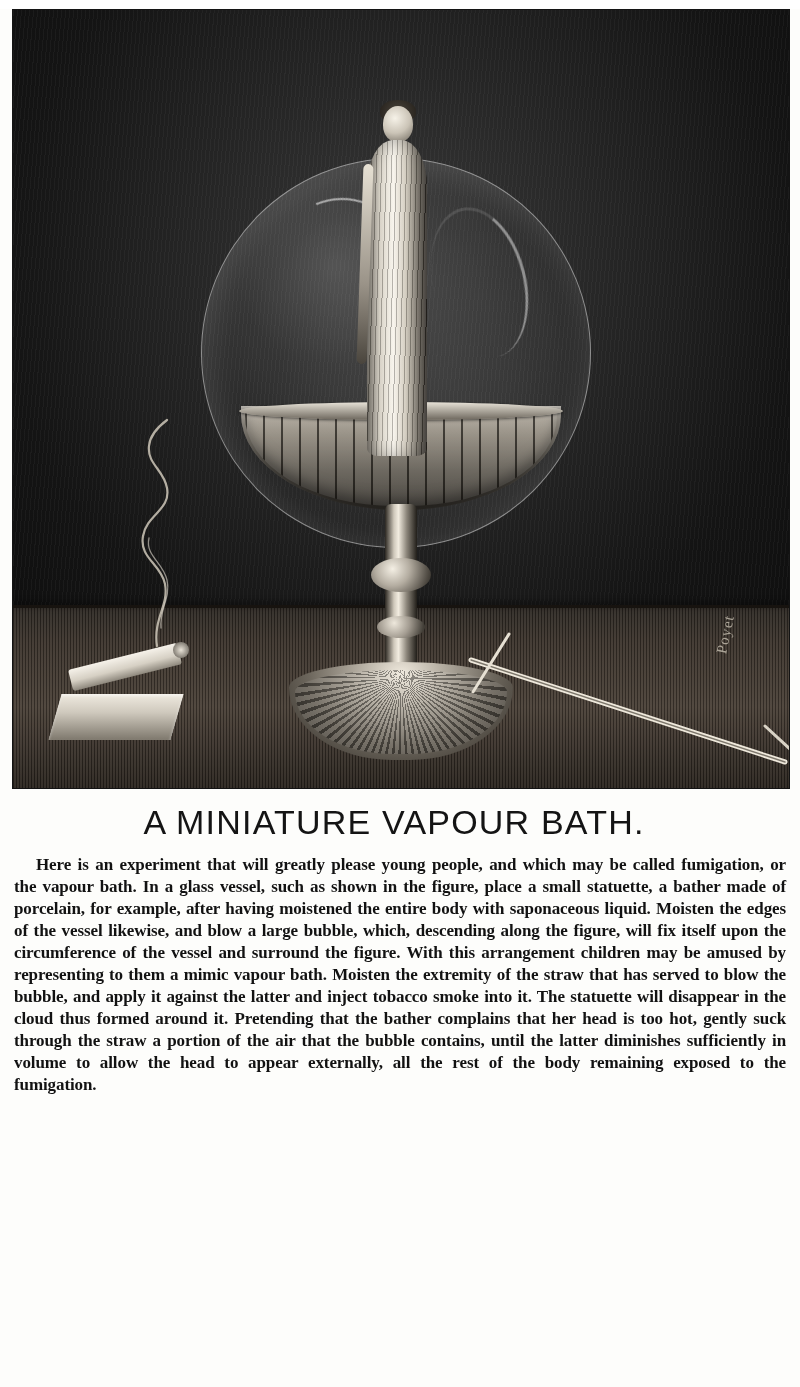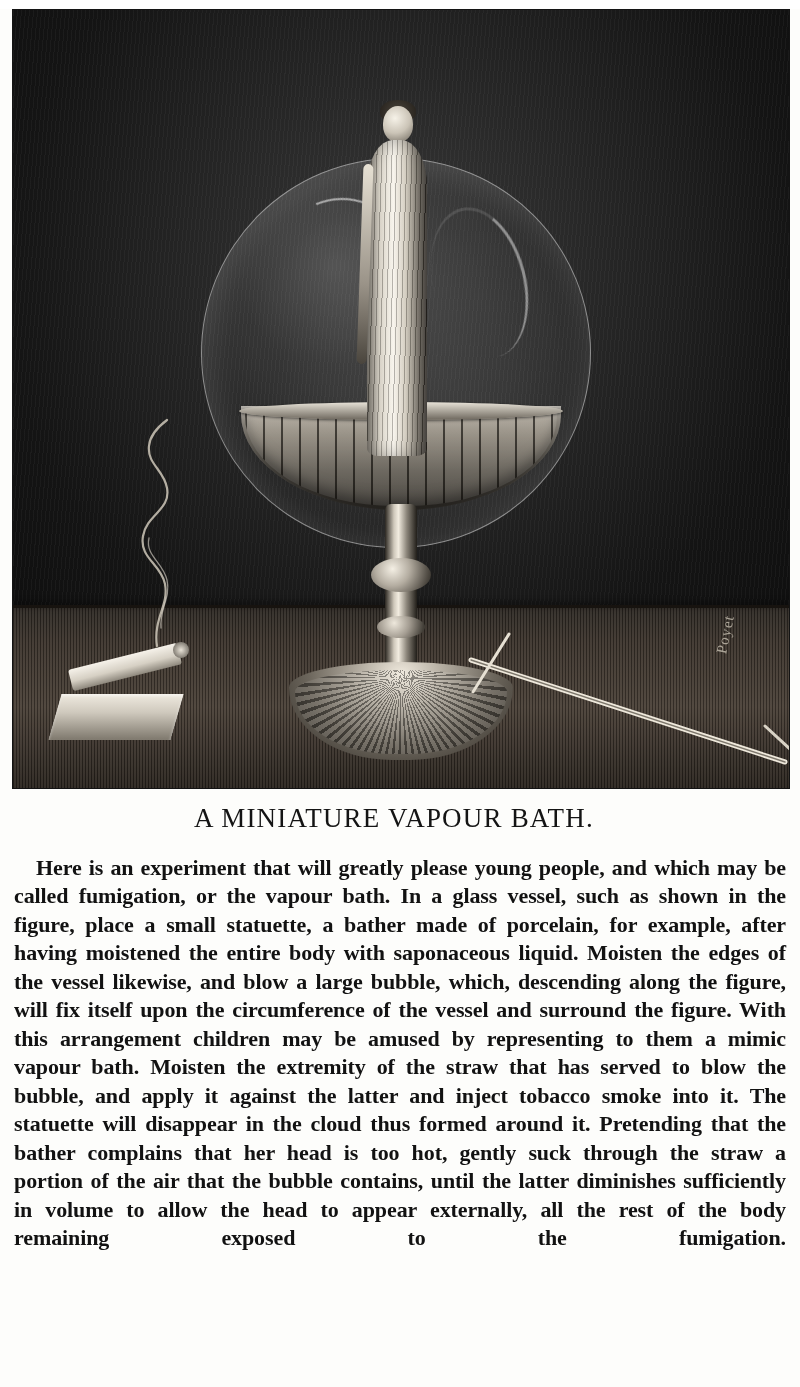--- a/index.html
+++ b/index.html
@@ -330,29 +330,29 @@
     color: #bdb6a8;
     transform: rotate(-78deg);
     letter-spacing: 1px;
     opacity: .85;
   }
 
   
   .caption {
     margin: 14px 12px 4px 0;
     text-align: center;
-    font-size: 27px;
+    font-size: 34px;
     letter-spacing: 1.2px;
     font-weight: 400;
-    font-family: Liberation Serif, serif;
+    font-family: Liberation Sans, sans-serif;
     color: #141414;
   }
   .body-text {
-    margin: 20px 14px 0 14px;
-    font-size: 22px;
+    margin: 12px 14px 0 14px;
+    font-size: 17px;
     line-height: 1.295;
     text-align: justify;
     text-align-last: justify;
     color: #121212;
     font-weight: 600;
     letter-spacing: -0.1px;
     word-spacing: 1px;
   }
   .body-text .indent {
     display: inline-block;

